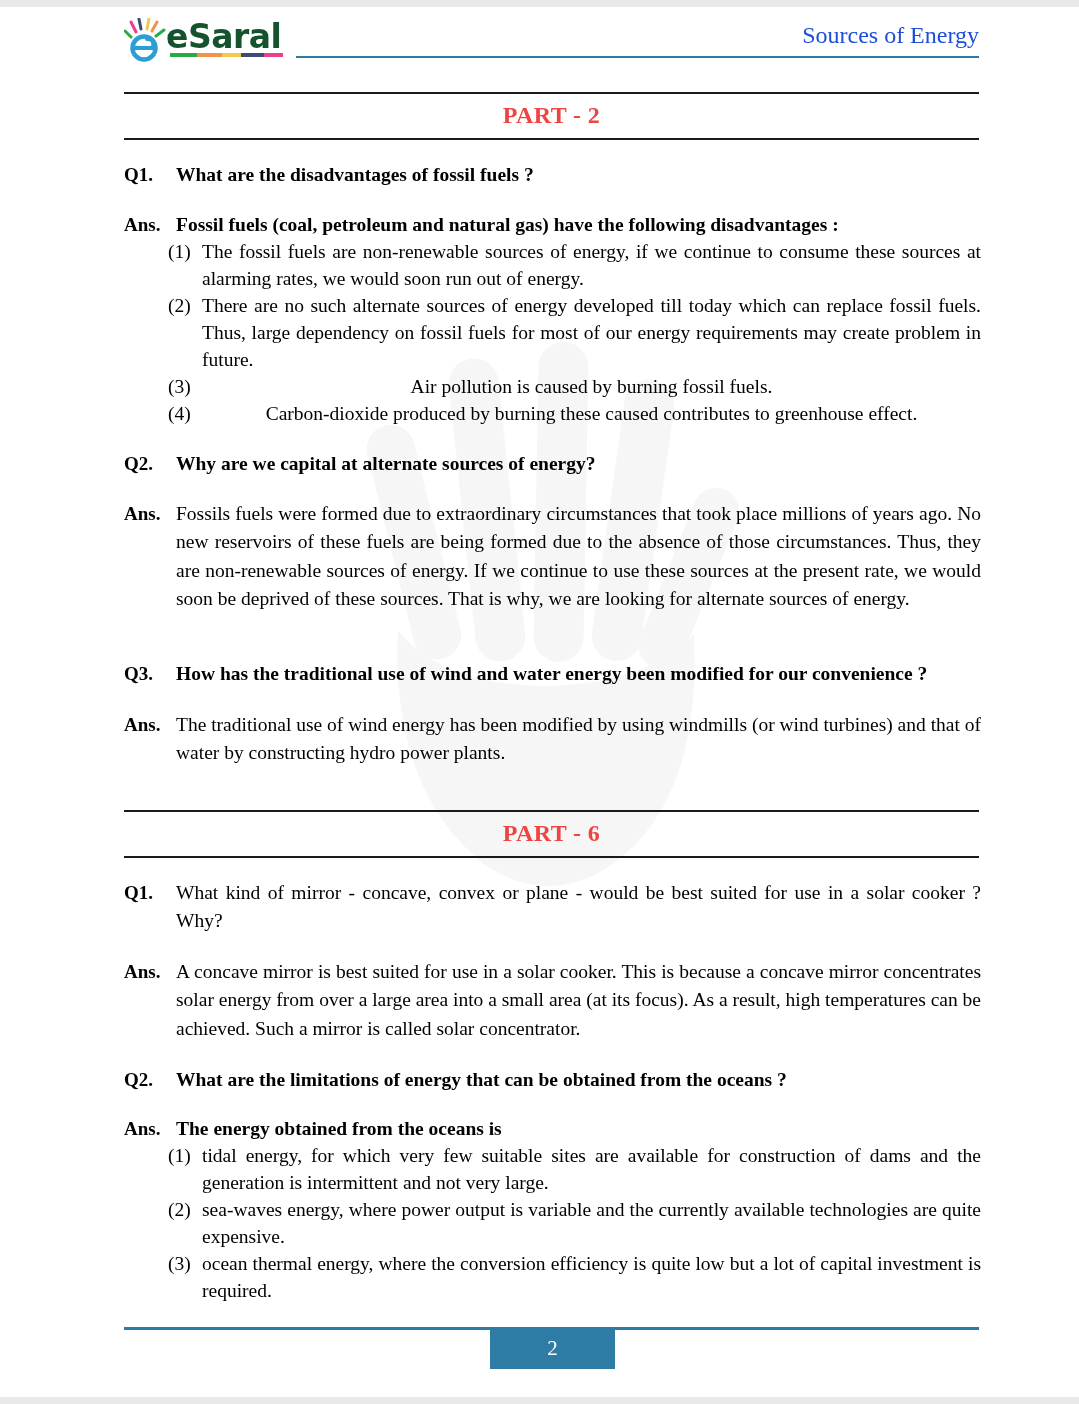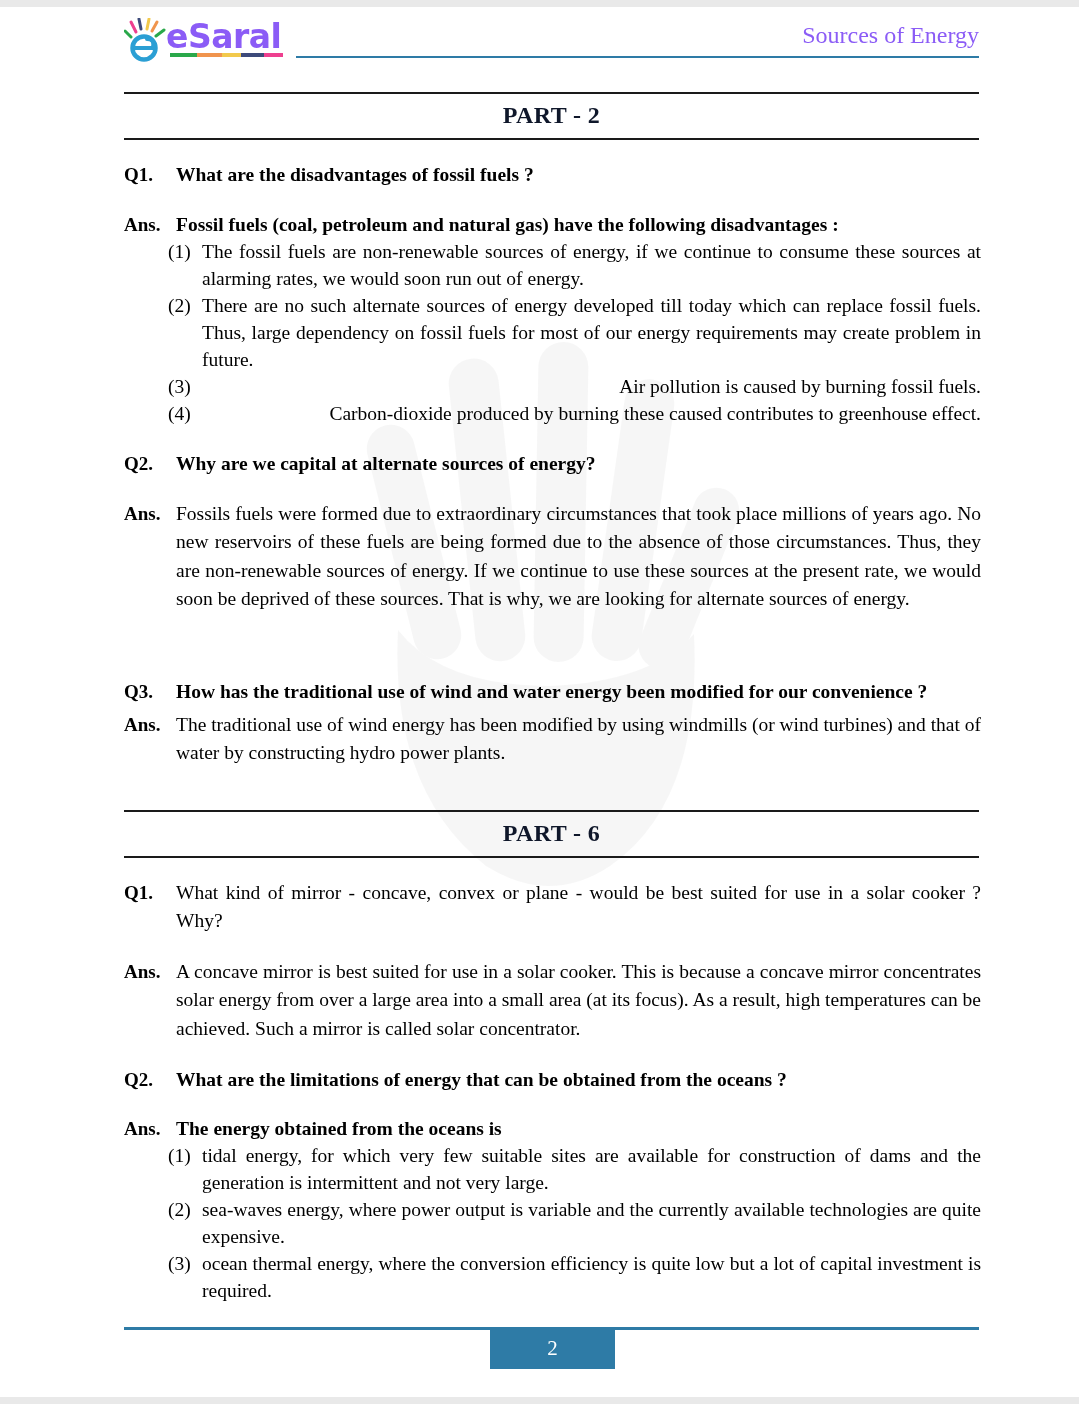--- a/index.html
+++ b/index.html
@@ -63,21 +63,21 @@
     height: 48px;
   }
   .logo-text {
     position: absolute;
     left: 42px;
     top: 2px;
     font-family: "DejaVu Sans", "Liberation Sans", sans-serif;
     font-size: 33px;
     font-weight: 700;
     letter-spacing: -0.5px;
-    color: #8b5cf6;
+    color: #14532d;
     line-height: 1;
   }
   .logo-underline {
     position: absolute;
     left: 46px;
     top: 35px;
     width: 113px;
     height: 4px;
     display: flex;
   }
@@ -86,21 +86,21 @@
   .u2 { width: 22%; background: #f0944d; }
   .u3 { width: 17%; background: #f2c94c; }
   .u4 { width: 20%; background: #3d4a7a; }
   .u5 { width: 17%; background: #ee3f8f; }
 
   .header-title {
     position: absolute;
     right: 100px;
     top: 12px;
     font-size: 24px;
-    color: #8b5cf6;
+    color: #1d4ed8;
     white-space: nowrap;
   }
   .header-rule {
     position: absolute;
     left: 296px;
     top: 46px;
     width: 683px;
     height: 2px;
     background: #2e7ba6;
   }
@@ -124,21 +124,21 @@
     background: #1a1a1a;
     width: 100%;
   }
   .part-band .rule-top { margin-bottom: 0; }
   .part-title {
     text-align: center;
     font-size: 24px;
     font-weight: bold;
     letter-spacing: 0.4px;
     padding: 8px 0 9px 0;
-    color: #0f172a;
+    color: #ef4444;
   }
 
   .qa-block {
     position: absolute;
     left: 124px;
     width: 857px;
   }
   .row {
     display: flex;
     align-items: flex-start;
@@ -173,21 +173,21 @@
   }
   .num-marker {
     flex: 0 0 auto;
     width: 34px;
   }
   .num-body {
     flex: 1 1 auto;
     text-align: justify;
     text-justify: inter-word;
   }
-  .num-body.nojust { text-align: right; }
+  .num-body.nojust { text-align: center; }
   .list-indent { margin-left: 44px; }
 
   
   .footer {
     position: absolute;
     left: 0;
     top: 1327px;
     width: 1079px;
     height: 60px;
     z-index: 3;
@@ -312,21 +312,21 @@
       </div>
     </div>
 
     <div class="qa-block" style="top:500px;">
       <div class="row">
         <div class="tag tag-ans">Ans.</div>
         <div class="body-text">Fossils fuels were formed due to extraordinary circumstances that took place millions of years ago.  No new reservoirs of these fuels are being formed due to the absence of those circumstances. Thus, they are non-renewable sources of energy. If we continue to use these sources at the present rate, we would soon be deprived of these sources. That is why, we are looking for alternate sources of energy.</div>
       </div>
     </div>
 
-    <div class="qa-block" style="top:660px;margin-top:18px;">
+    <div class="qa-block" style="top:660px;">
       <div class="row">
         <div class="tag">Q3.</div>
         <div class="body-text nojust">How has the traditional use of wind and water energy been modified for our convenience ?</div>
       </div>
     </div>
 
     <div class="qa-block" style="top:711px;">
       <div class="row">
         <div class="tag tag-ans">Ans.</div>
         <div class="body-text">The traditional use of wind energy has been modified by using windmills (or wind turbines) and that of water by constructing hydro power plants.</div>

